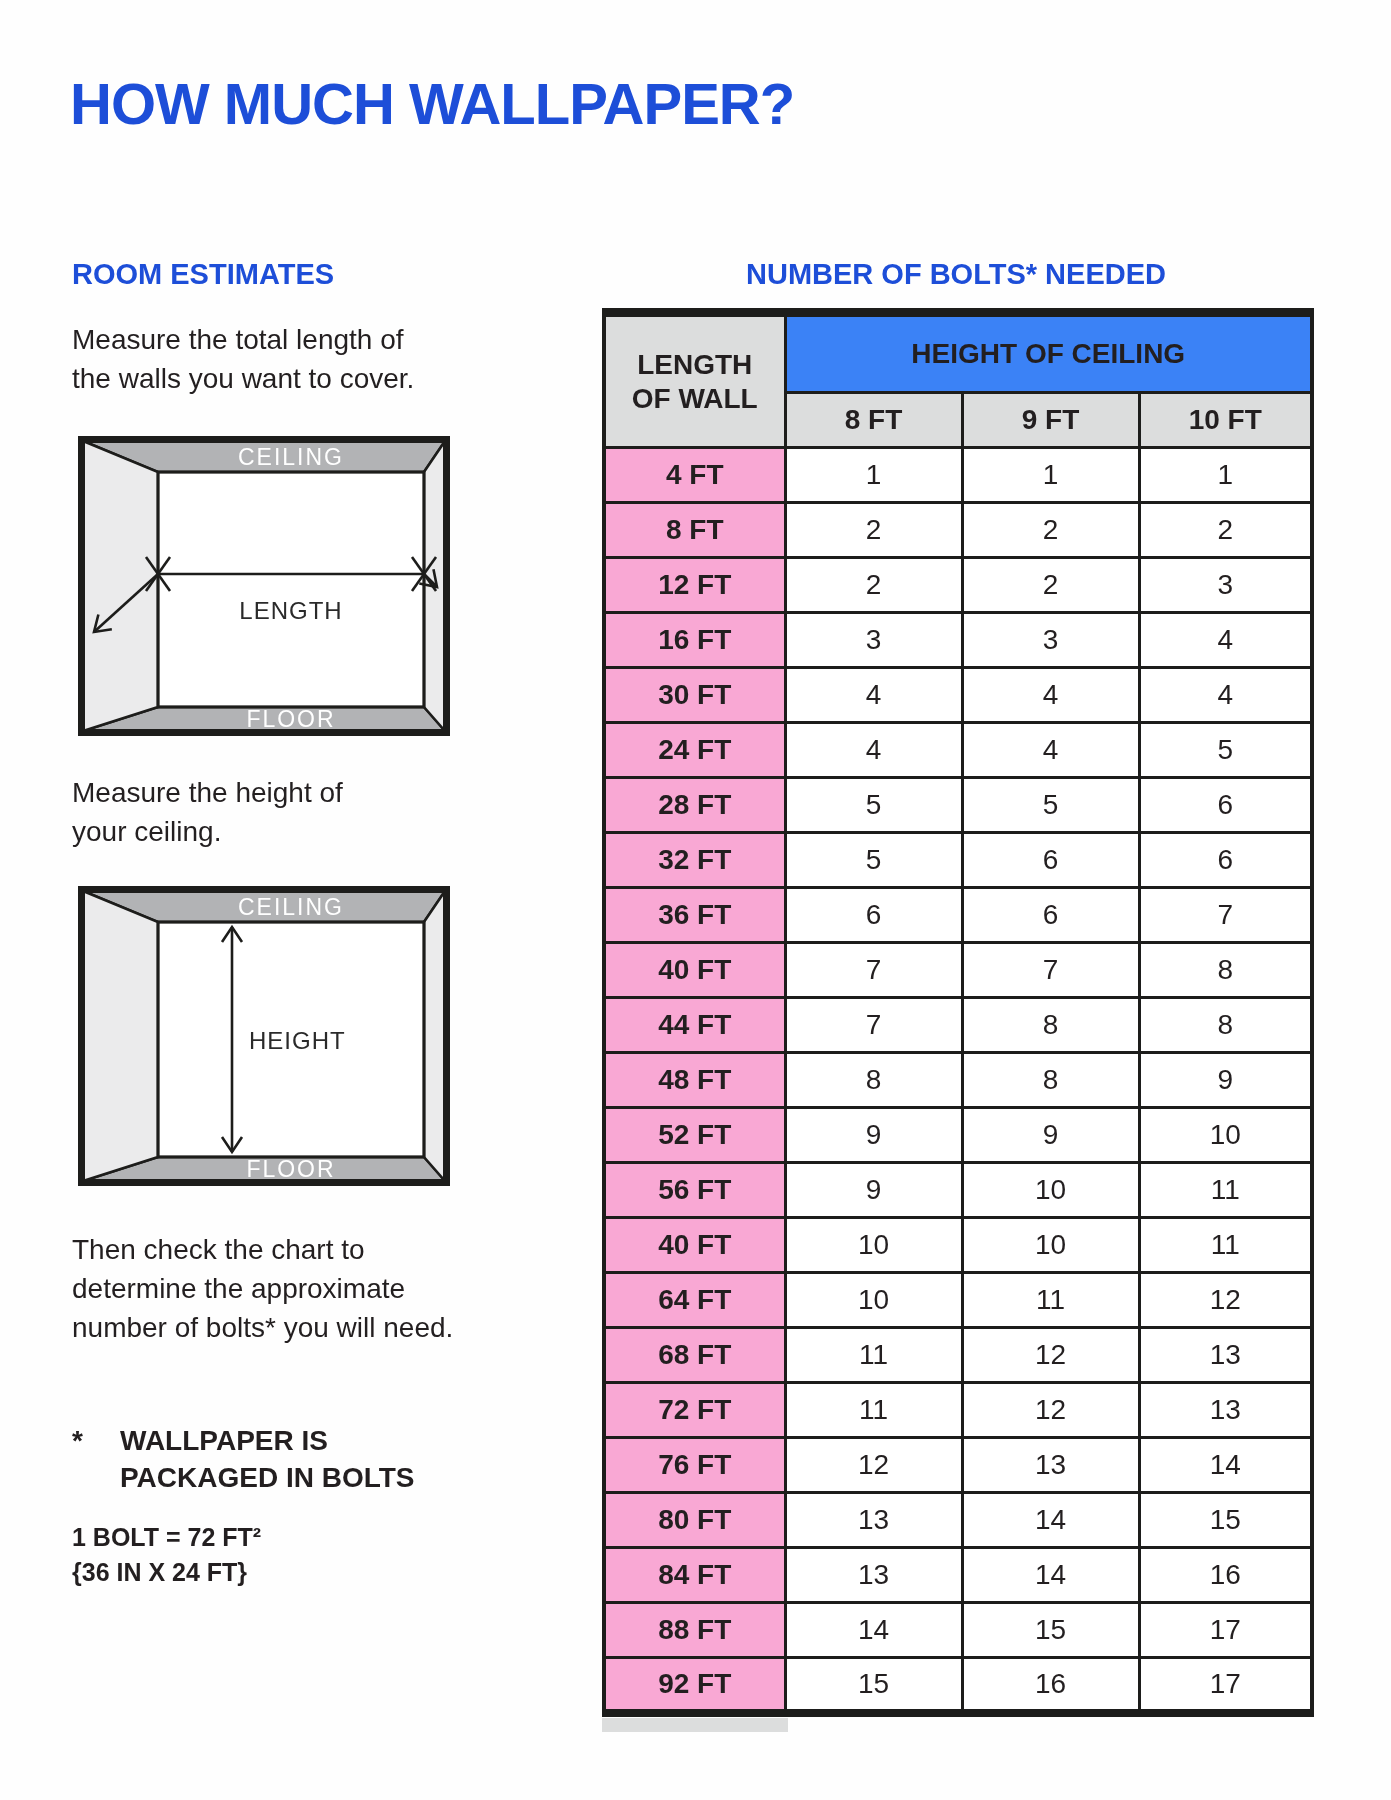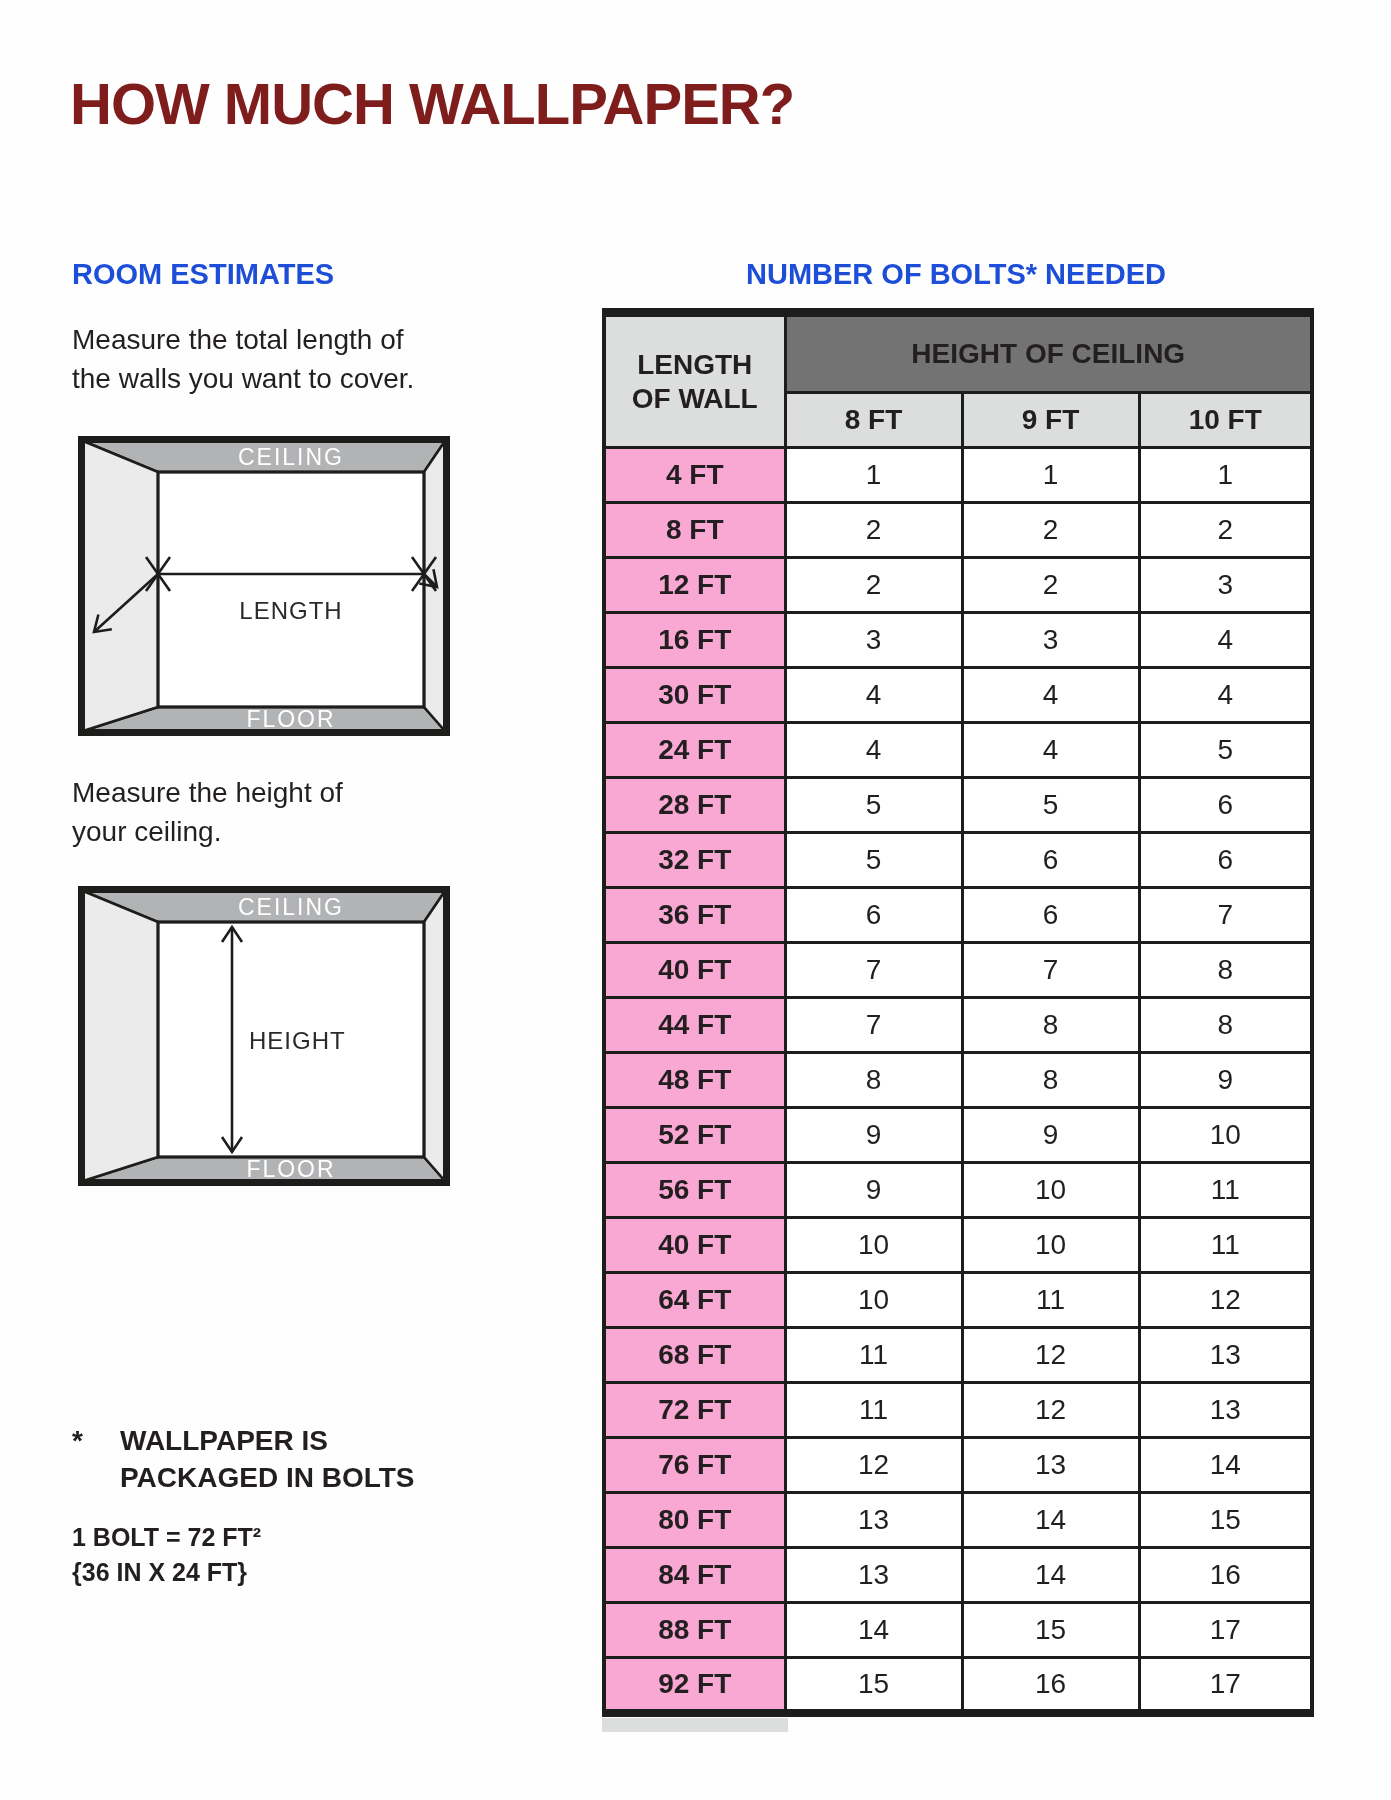--- a/index.html
+++ b/index.html
@@ -12,21 +12,21 @@
     color: #231f20;
     overflow: hidden;
   }
   .abs { position: absolute; }
 
   .page-title {
     left: 70px; top: 70px;
     font-size: 58px;
     font-weight: bold;
     letter-spacing: -1px;
-    color: #7f1d1d;
+    color: #1d4ed8;
     white-space: nowrap;
   }
   .section-heading {
     font-size: 29px;
     font-weight: bold;
     color: #1d4ed8;
     white-space: nowrap;
   }
   .h-left  { left: 72px;  top: 258px; }
   .h-right { left: 602px; top: 258px; width: 708px; text-align: center; }
@@ -83,21 +83,21 @@
     font-size: 28px;
     color: #231f20;
   }
   th.corner {
     background: #dcdddd;
     border-right: 9px solid #1d1d1b;
     font-weight: bold;
     white-space: pre-line;
     line-height: 34px;
   }
-  th.group { background: #737373; font-weight: bold; height: 74px; }
+  th.group { background: #3b82f6; font-weight: bold; height: 74px; }
   tr.colrow th { background: #dcdddd; font-weight: bold; height: 52px; }
   td.rowlabel {
     background: #f9a8d4;
     border-right: 9px solid #1d1d1b;
     font-weight: bold;
   }
   tbody tr { height: 55px; }
   td.val { background: #ffffff; font-weight: normal; }
   .table-stub {
     left: 602px; top: 1718px;
@@ -160,20 +160,23 @@
     <rect x="3.5" y="3.5" width="365" height="293" fill="none" stroke="#1d1d1b" stroke-width="7"></rect>
     <text x="213" y="29" text-anchor="middle" font-size="23" letter-spacing="2" fill="#ffffff">CEILING</text>
     <text x="213" y="291" text-anchor="middle" font-size="23" letter-spacing="2" fill="#ffffff">FLOOR</text>
     <g stroke="#1d1d1b" stroke-width="2.6">
       <line x1="154" y1="153" x2="154" y2="41" marker-end="url(#ah)"></line>
       <line x1="154" y1="153" x2="154" y2="266" marker-end="url(#ah)"></line>
     </g>
     <text x="171" y="163" text-anchor="start" font-size="24" letter-spacing="1" fill="#2a2a2a">HEIGHT</text>
   </svg>
 
+  <div class="abs para p3">Then check the chart to
+determine the approximate
+number of bolts* you will need.</div>
 
   <div class="abs footnote">
     <span class="marker">*</span>
     <div class="fn-text">WALLPAPER IS
 PACKAGED IN BOLTS</div>
   </div>
 
   <div class="abs boltinfo">
     <div>1 BOLT = 72 FT²</div>
     <div>{36 IN X 24 FT}</div>

